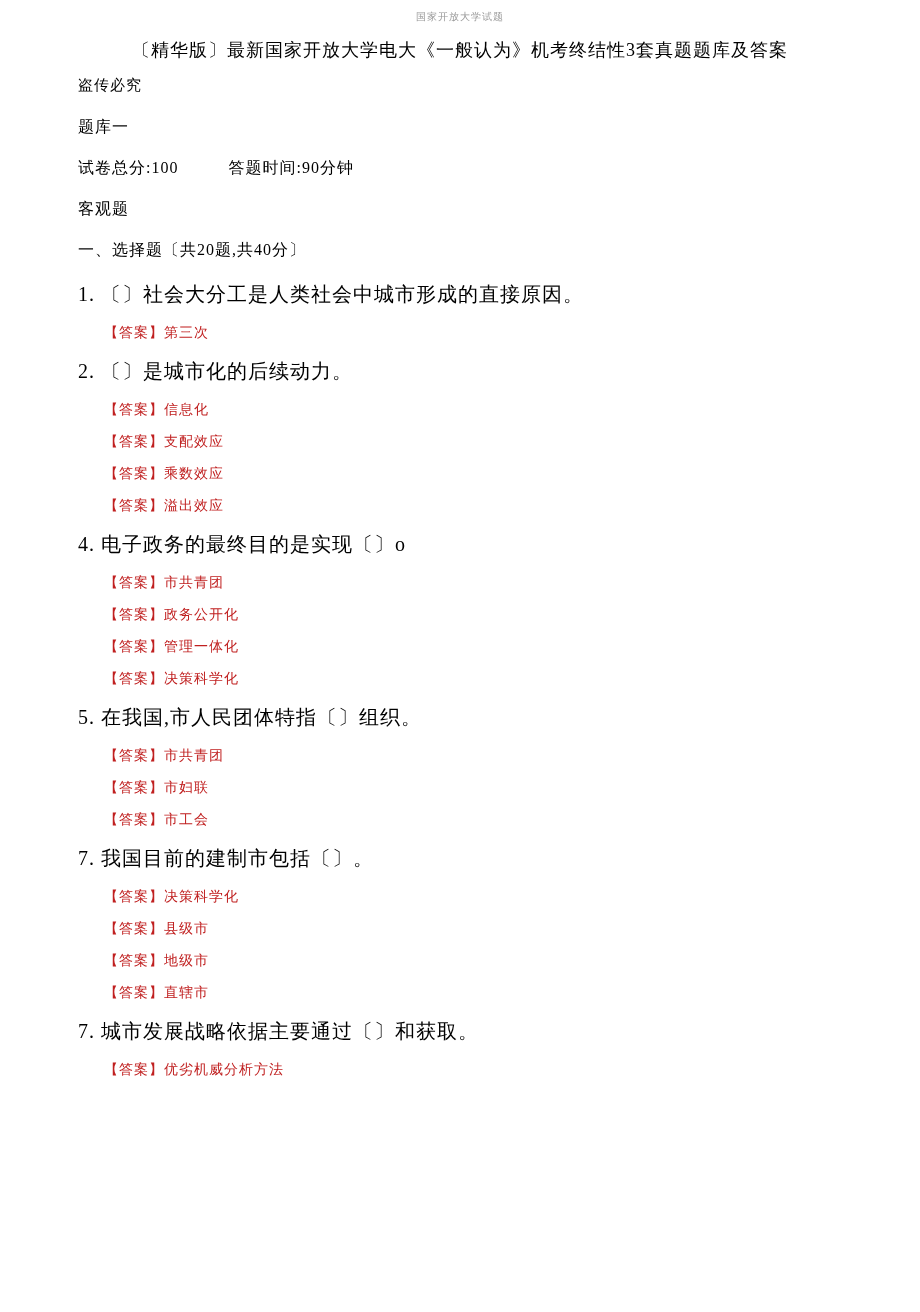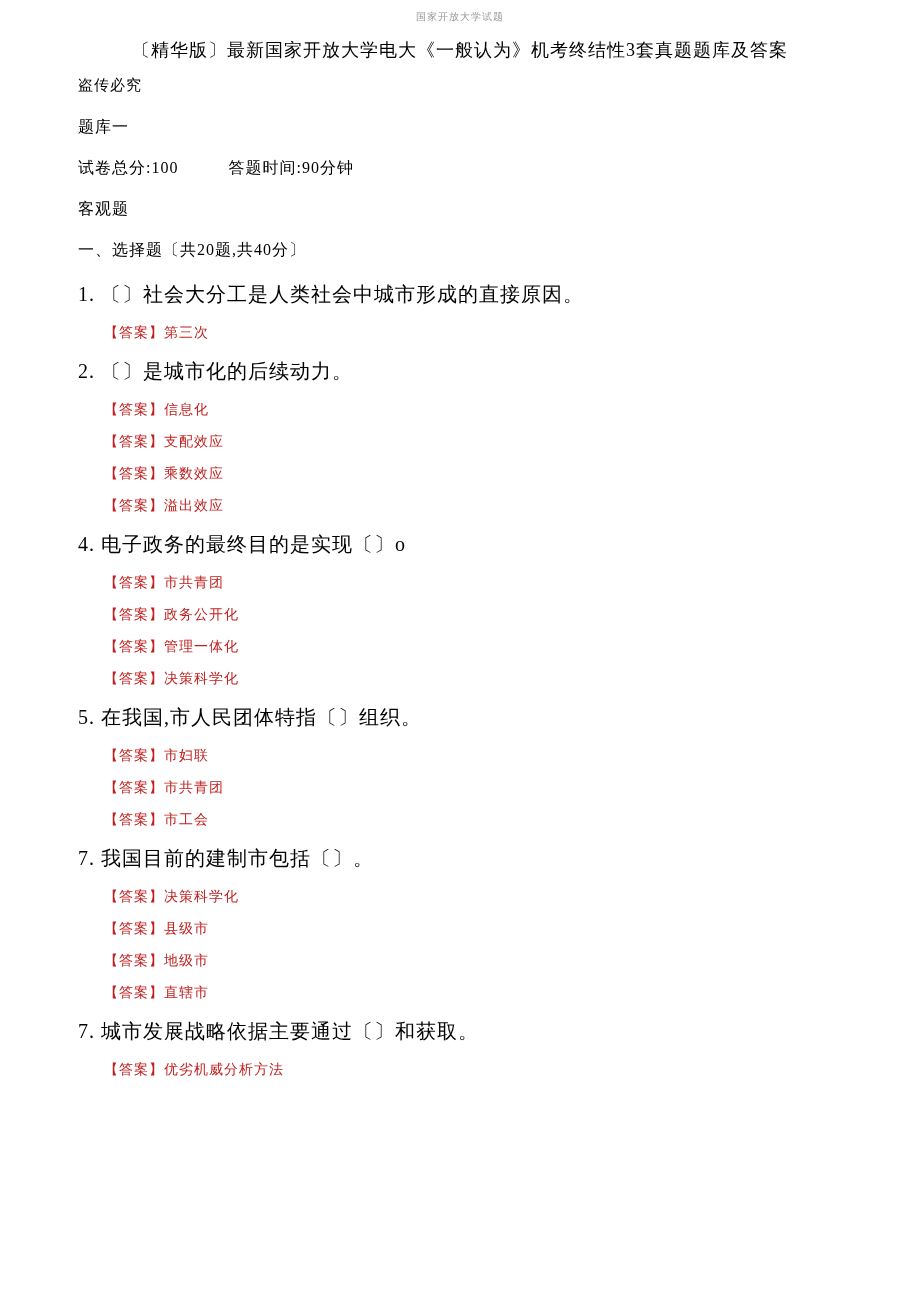--- a/index.html
+++ b/index.html
@@ -87,22 +87,22 @@
   <div class="ans">【答案】乘数效应</div>
   <div class="ans">【答案】溢出效应</div>
 
   <div class="q">4.  电子政务的最终目的是实现〔〕o</div>
   <div class="ans">【答案】市共青团</div>
   <div class="ans">【答案】政务公开化</div>
   <div class="ans">【答案】管理一体化</div>
   <div class="ans">【答案】决策科学化</div>
 
   <div class="q">5.  在我国,市人民团体特指〔〕组织。</div>
+  <div class="ans">【答案】市共青团</div>
   <div class="ans">【答案】市妇联</div>
-  <div class="ans">【答案】市共青团</div>
   <div class="ans">【答案】市工会</div>
 
   <div class="q">7.  我国目前的建制市包括〔〕。</div>
   <div class="ans">【答案】决策科学化</div>
   <div class="ans">【答案】县级市</div>
   <div class="ans">【答案】地级市</div>
   <div class="ans">【答案】直辖市</div>
 
   <div class="q">7.  城市发展战略依据主要通过〔〕和获取。</div>
   <div class="ans">【答案】优劣机威分析方法</div>

